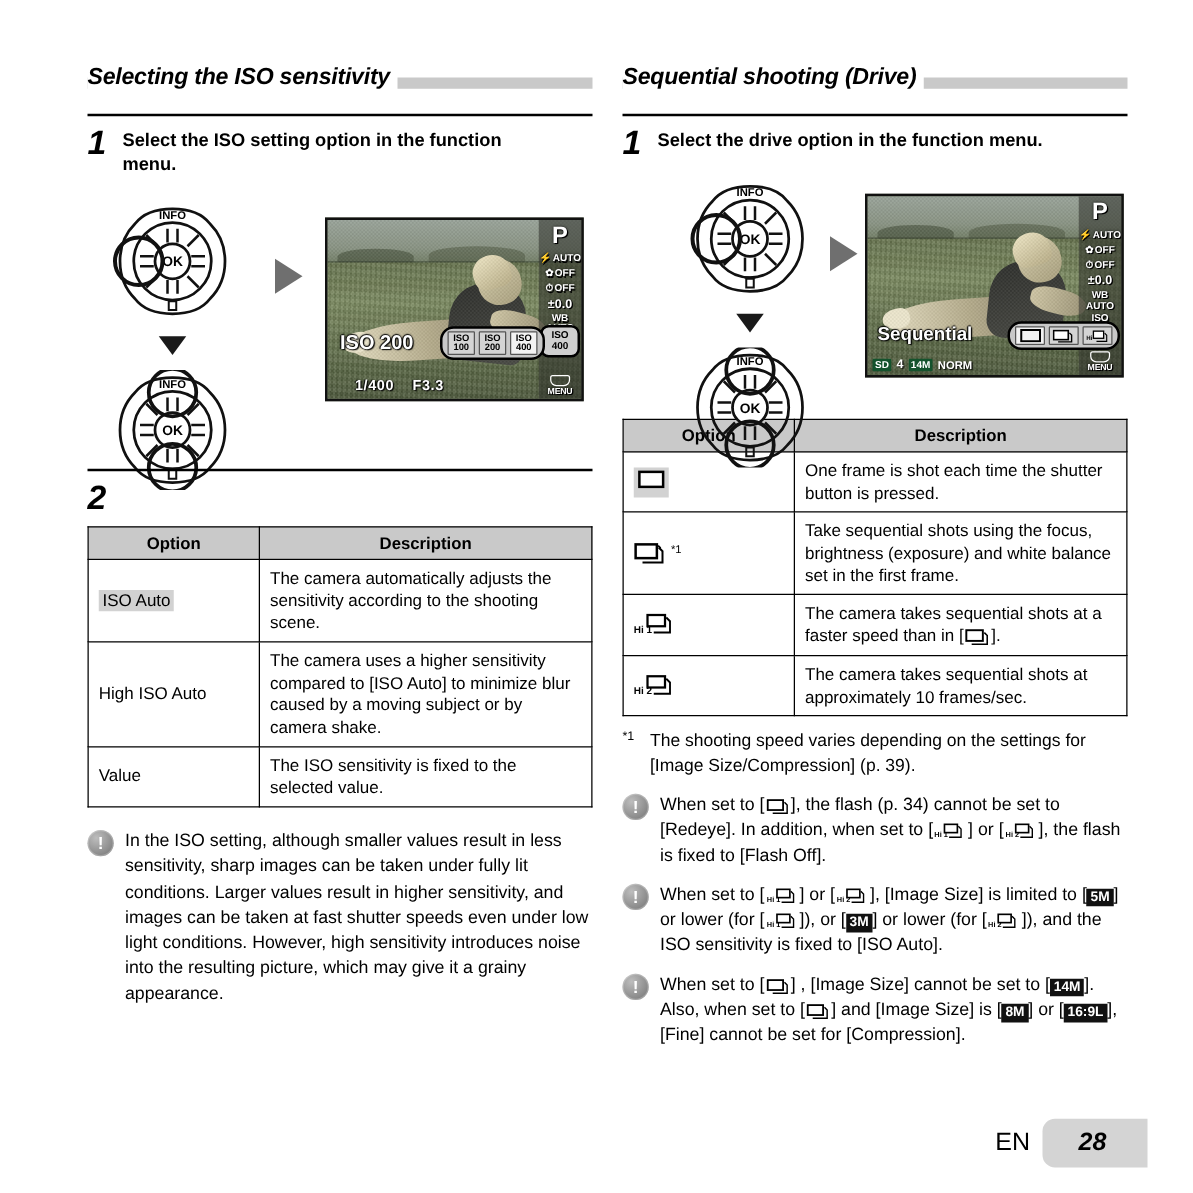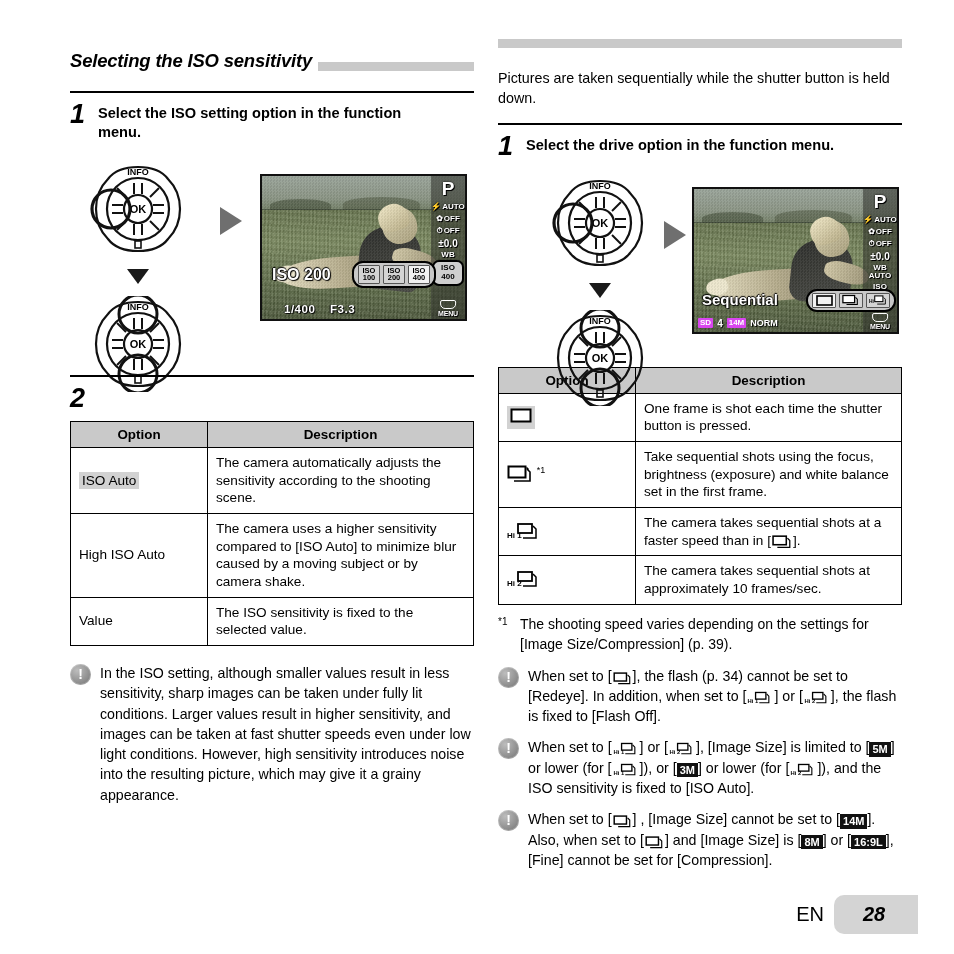--- a/index.html
+++ b/index.html
@@ -136,21 +136,21 @@
   .seq-caption{ left:8px; bottom:24px; font-size:15px; }
   .exif{
     position:absolute; left:22px; bottom:4px; color:#fff; font-weight:bold;
     font-size:11.5px; letter-spacing:.5px;
     text-shadow:1px 1px 1px #000, -1px 0 1px #000;
   }
   .bottombar{
     position:absolute; left:4px; bottom:3px; display:flex; align-items:center; gap:4px;
   }
   .bb-chip{
-    background:#d946ef; color:#fff; font-size:8px; font-weight:bold;
+    background:#14532d; color:#fff; font-size:8px; font-weight:bold;
     padding:1px 2px; border-radius:1px; line-height:1;
   }
   .bb-txt{ color:#fff; font-size:10px; font-weight:bold; text-shadow:1px 1px 1px #000;}
 
   
   .selector{
     position:absolute; border:2.5px solid #000; border-radius:11px;
     background:#c8c8c8; display:flex; align-items:center; gap:3px;
     padding:2px 4px;
   }
@@ -415,23 +415,23 @@
     <div class="note" style="margin-top:17px">
       <div class="note-ico">!</div>
       <div class="note-txt">In the ISO setting, although smaller values result in less sensitivity, sharp images can be taken under fully lit conditions. Larger values result in higher sensitivity, and images can be taken at fast shutter speeds even under low light conditions. However, high sensitivity introduces noise into the resulting picture, which may give it a grainy appearance.</div>
     </div>
   </div>
 
   <div class="col col-right">
 
     <div class="sec-head">
       <div class="rule"></div>
-    </div>
-
-    <p class="intro">Pictures are taken sequentially while the shutter button is held down.</p>
+      <span class="txt">Sequential shooting (Drive)</span>
+    </div>
+
 
     <div class="step">
       <div class="step-row">
         <div class="step-num">1</div>
         <div class="step-txt" style="width:360px">Select the drive option in the function menu.</div>
       </div>
     </div>
 
     <div class="illus compact">
       <div class="dials" style="left:42px">

